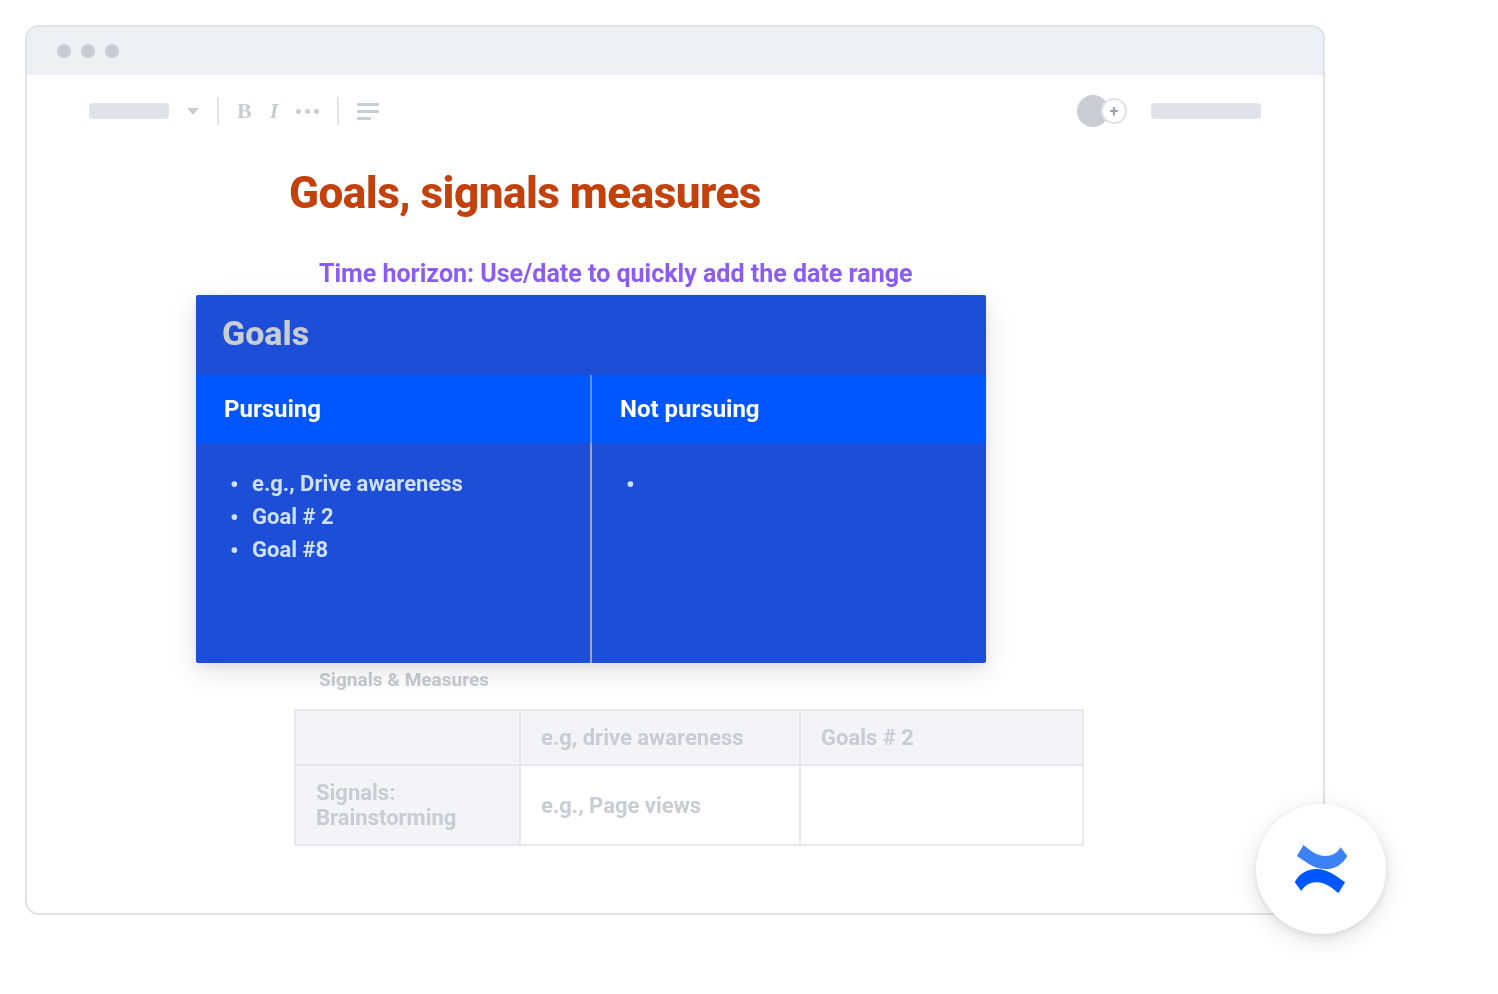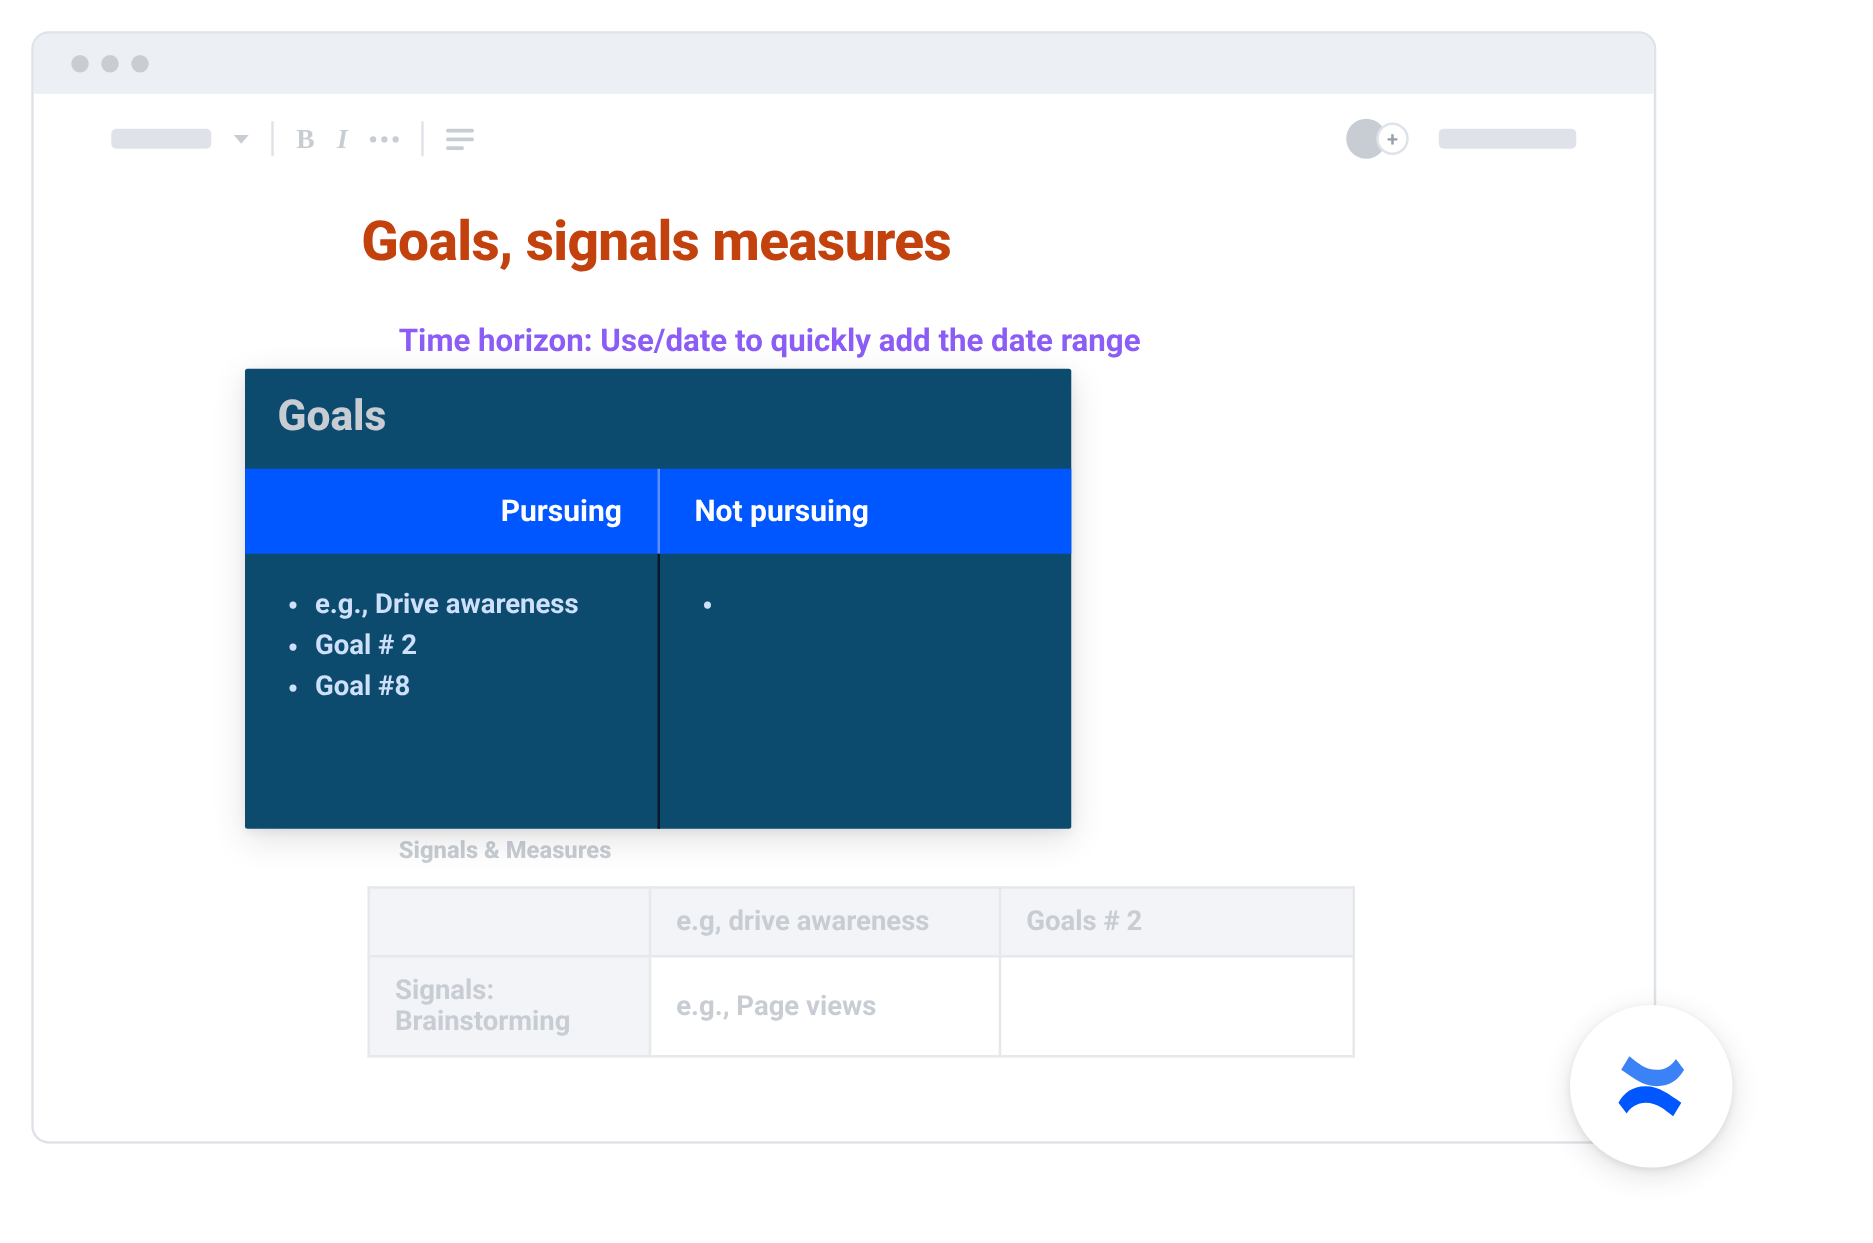--- a/index.html
+++ b/index.html
@@ -214,22 +214,22 @@
     }
     
     .signals-table th:nth-child(2) {
       width: 280px;
     }
     
     .goals-panel {
       position: absolute;
       top: 295px;
       left: 196px;
-      width: 661px;
-      background: #0c4a6e;
+      width: 790px;
+      background: #1d4ed8;
       box-shadow: 0 8px 28px rgba(0,0,0,0.12), 0 2px 8px rgba(0,0,0,0.06);
       border-radius: 2px;
     }
     
     .goals-panel-title {
       font-size: 34px;
       font-weight: 800;
       color: #c8cdd4;
       padding: 18px 26px 22px 26px;
     }
@@ -248,27 +248,26 @@
       padding: 20px 28px;
       border-right: 2px solid rgba(255,255,255,0.35);
     }
     
     .goals-table thead th:last-child {
       border-right: none;
     }
     
     .goals-table thead th:first-child {
       width: 50%;
-      text-align: right;
     }
     
     .goals-table tbody td {
       vertical-align: top;
       padding: 24px 28px 80px 28px;
-      border-right: 2px solid #0f172a;
+      border-right: 2px solid #a3a3a3;
       height: 220px;
     }
     
     .goals-table tbody td:last-child {
       border-right: none;
     }
     
     .goals-list {
       list-style: none;
     }

